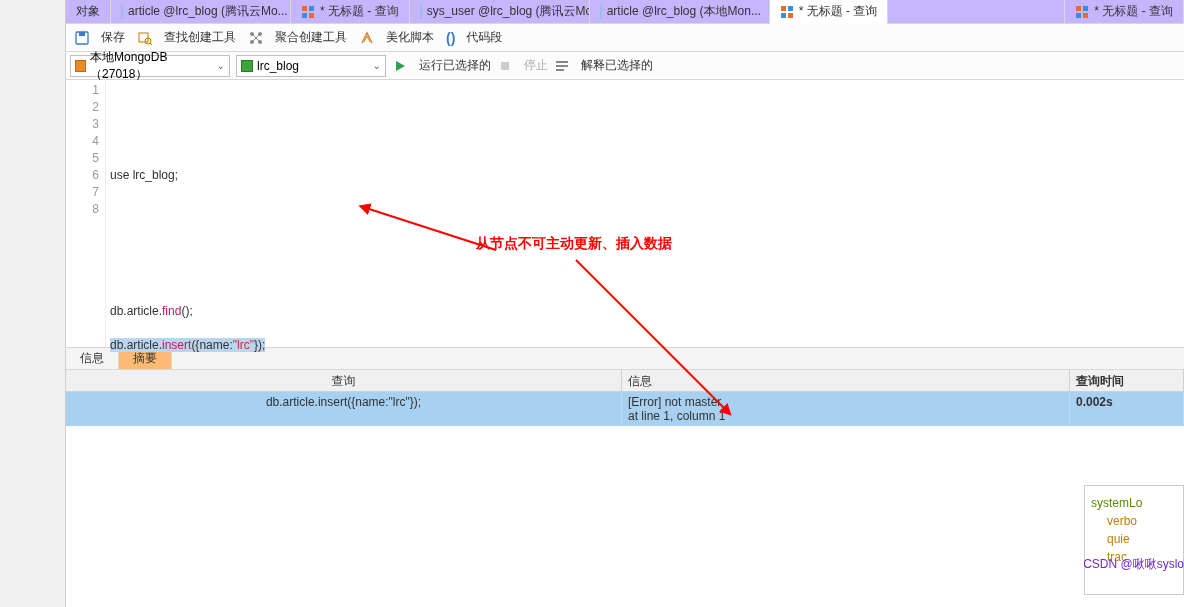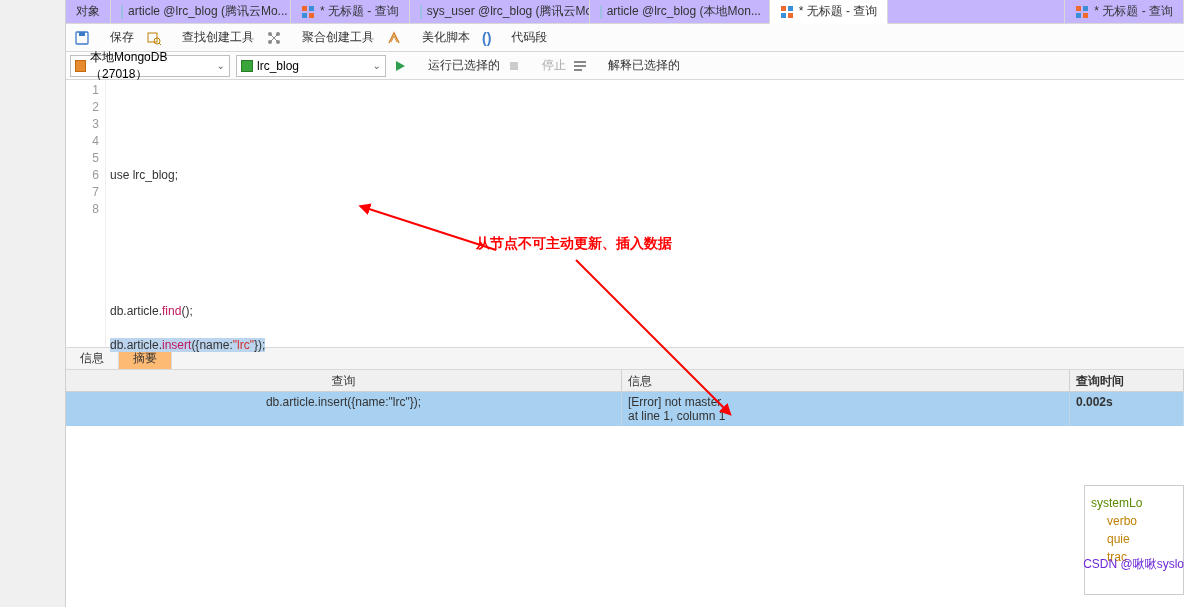--- a/index.html
+++ b/index.html
@@ -8,21 +8,21 @@
 .main{position:absolute;left:66px;top:0;right:0;bottom:0;background:#fff;}
 .tabbar{height:24px;background:#c4b5fd;border-bottom:1px solid #d8d8d8;display:flex;align-items:stretch;}
 .tab{display:flex;align-items:center;padding:0 10px;border-right:1px solid #d8d8d8;gap:5px;white-space:nowrap;max-width:180px;overflow:hidden;color:#333;}
 .tab.active{background:#fff;border-bottom:1px solid #fff;margin-bottom:-1px;}
 .tab .ico{width:14px;height:14px;display:inline-block;}
 .ico-table{background:linear-gradient(#fff,#fff);border:1px solid #9dbfe4;position:relative;}
 .ico-table:before{content:"";position:absolute;top:0;left:0;right:0;height:3px;background:#4a90d9;}
 .ico-q{position:relative;}
 .ico-q svg{width:14px;height:14px;}
 .toolbar{height:28px;border-bottom:1px solid #d8d8d8;display:flex;align-items:center;padding:0 8px;gap:12px;background:#fcfcfc;}
-.tb-btn{display:flex;align-items:center;gap:20px;color:#333;cursor:pointer;}
+.tb-btn{display:flex;align-items:center;gap:11px;color:#333;cursor:pointer;}
 .tb-btn .ic{width:16px;height:16px;}
 .conn-row{height:28px;border-bottom:1px solid #d8d8d8;display:flex;align-items:center;padding:0 4px;gap:6px;background:#fcfcfc;}
 .combo{height:22px;border:1px solid #bfbfbf;background:#fff;display:flex;align-items:center;padding:0 4px;gap:4px;min-width:150px;}
 .combo .sq{width:12px;height:12px;}
 .combo .arrow{margin-left:auto;color:#666;font-size:10px;}
 .editor{position:relative;height:268px;display:flex;border-bottom:1px solid #d8d8d8;}
 .gut{width:40px;background:#fff;border-right:1px solid #eee;text-align:right;padding:2px 6px 0 0;color:#999;font-family:Consolas,monospace;font-size:13px;line-height:17px;}
 .code{flex:1;padding:2px 4px;font-family:Consolas,monospace;font-size:13px;line-height:17px;position:relative;white-space:pre;color:#333;}
 .fn{color:#c2185b;}
 .str{color:#d32f2f;}

